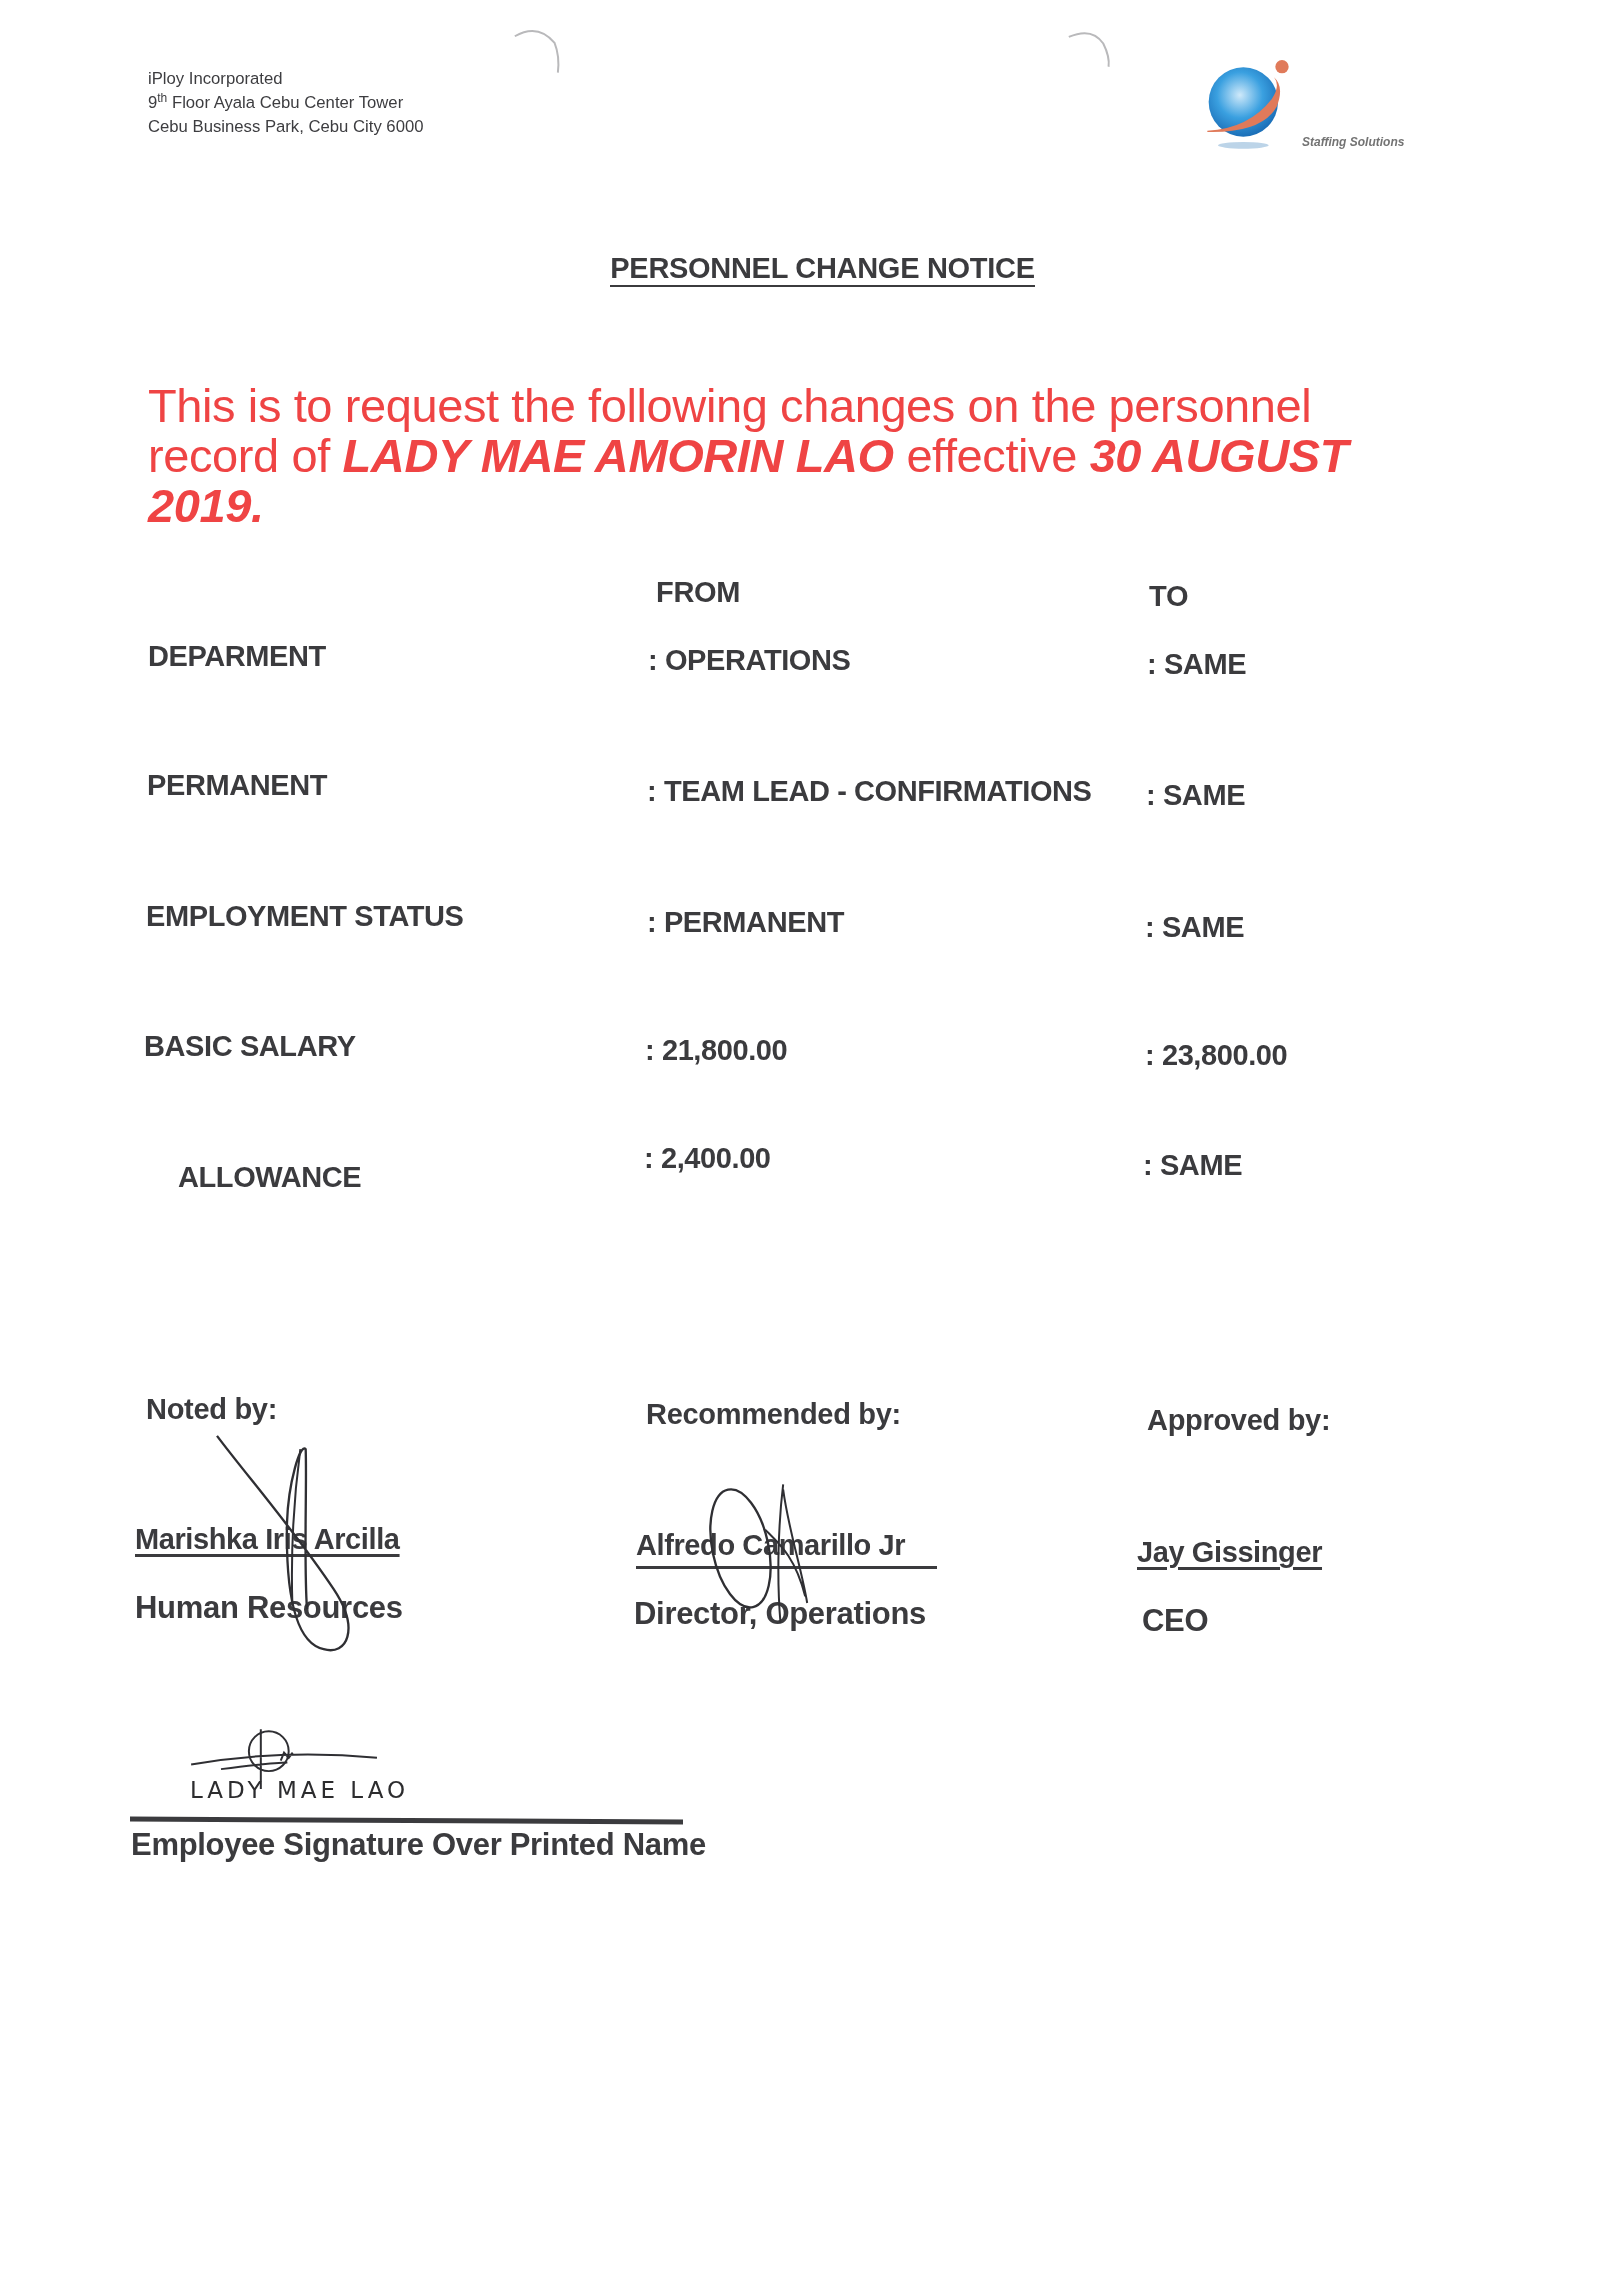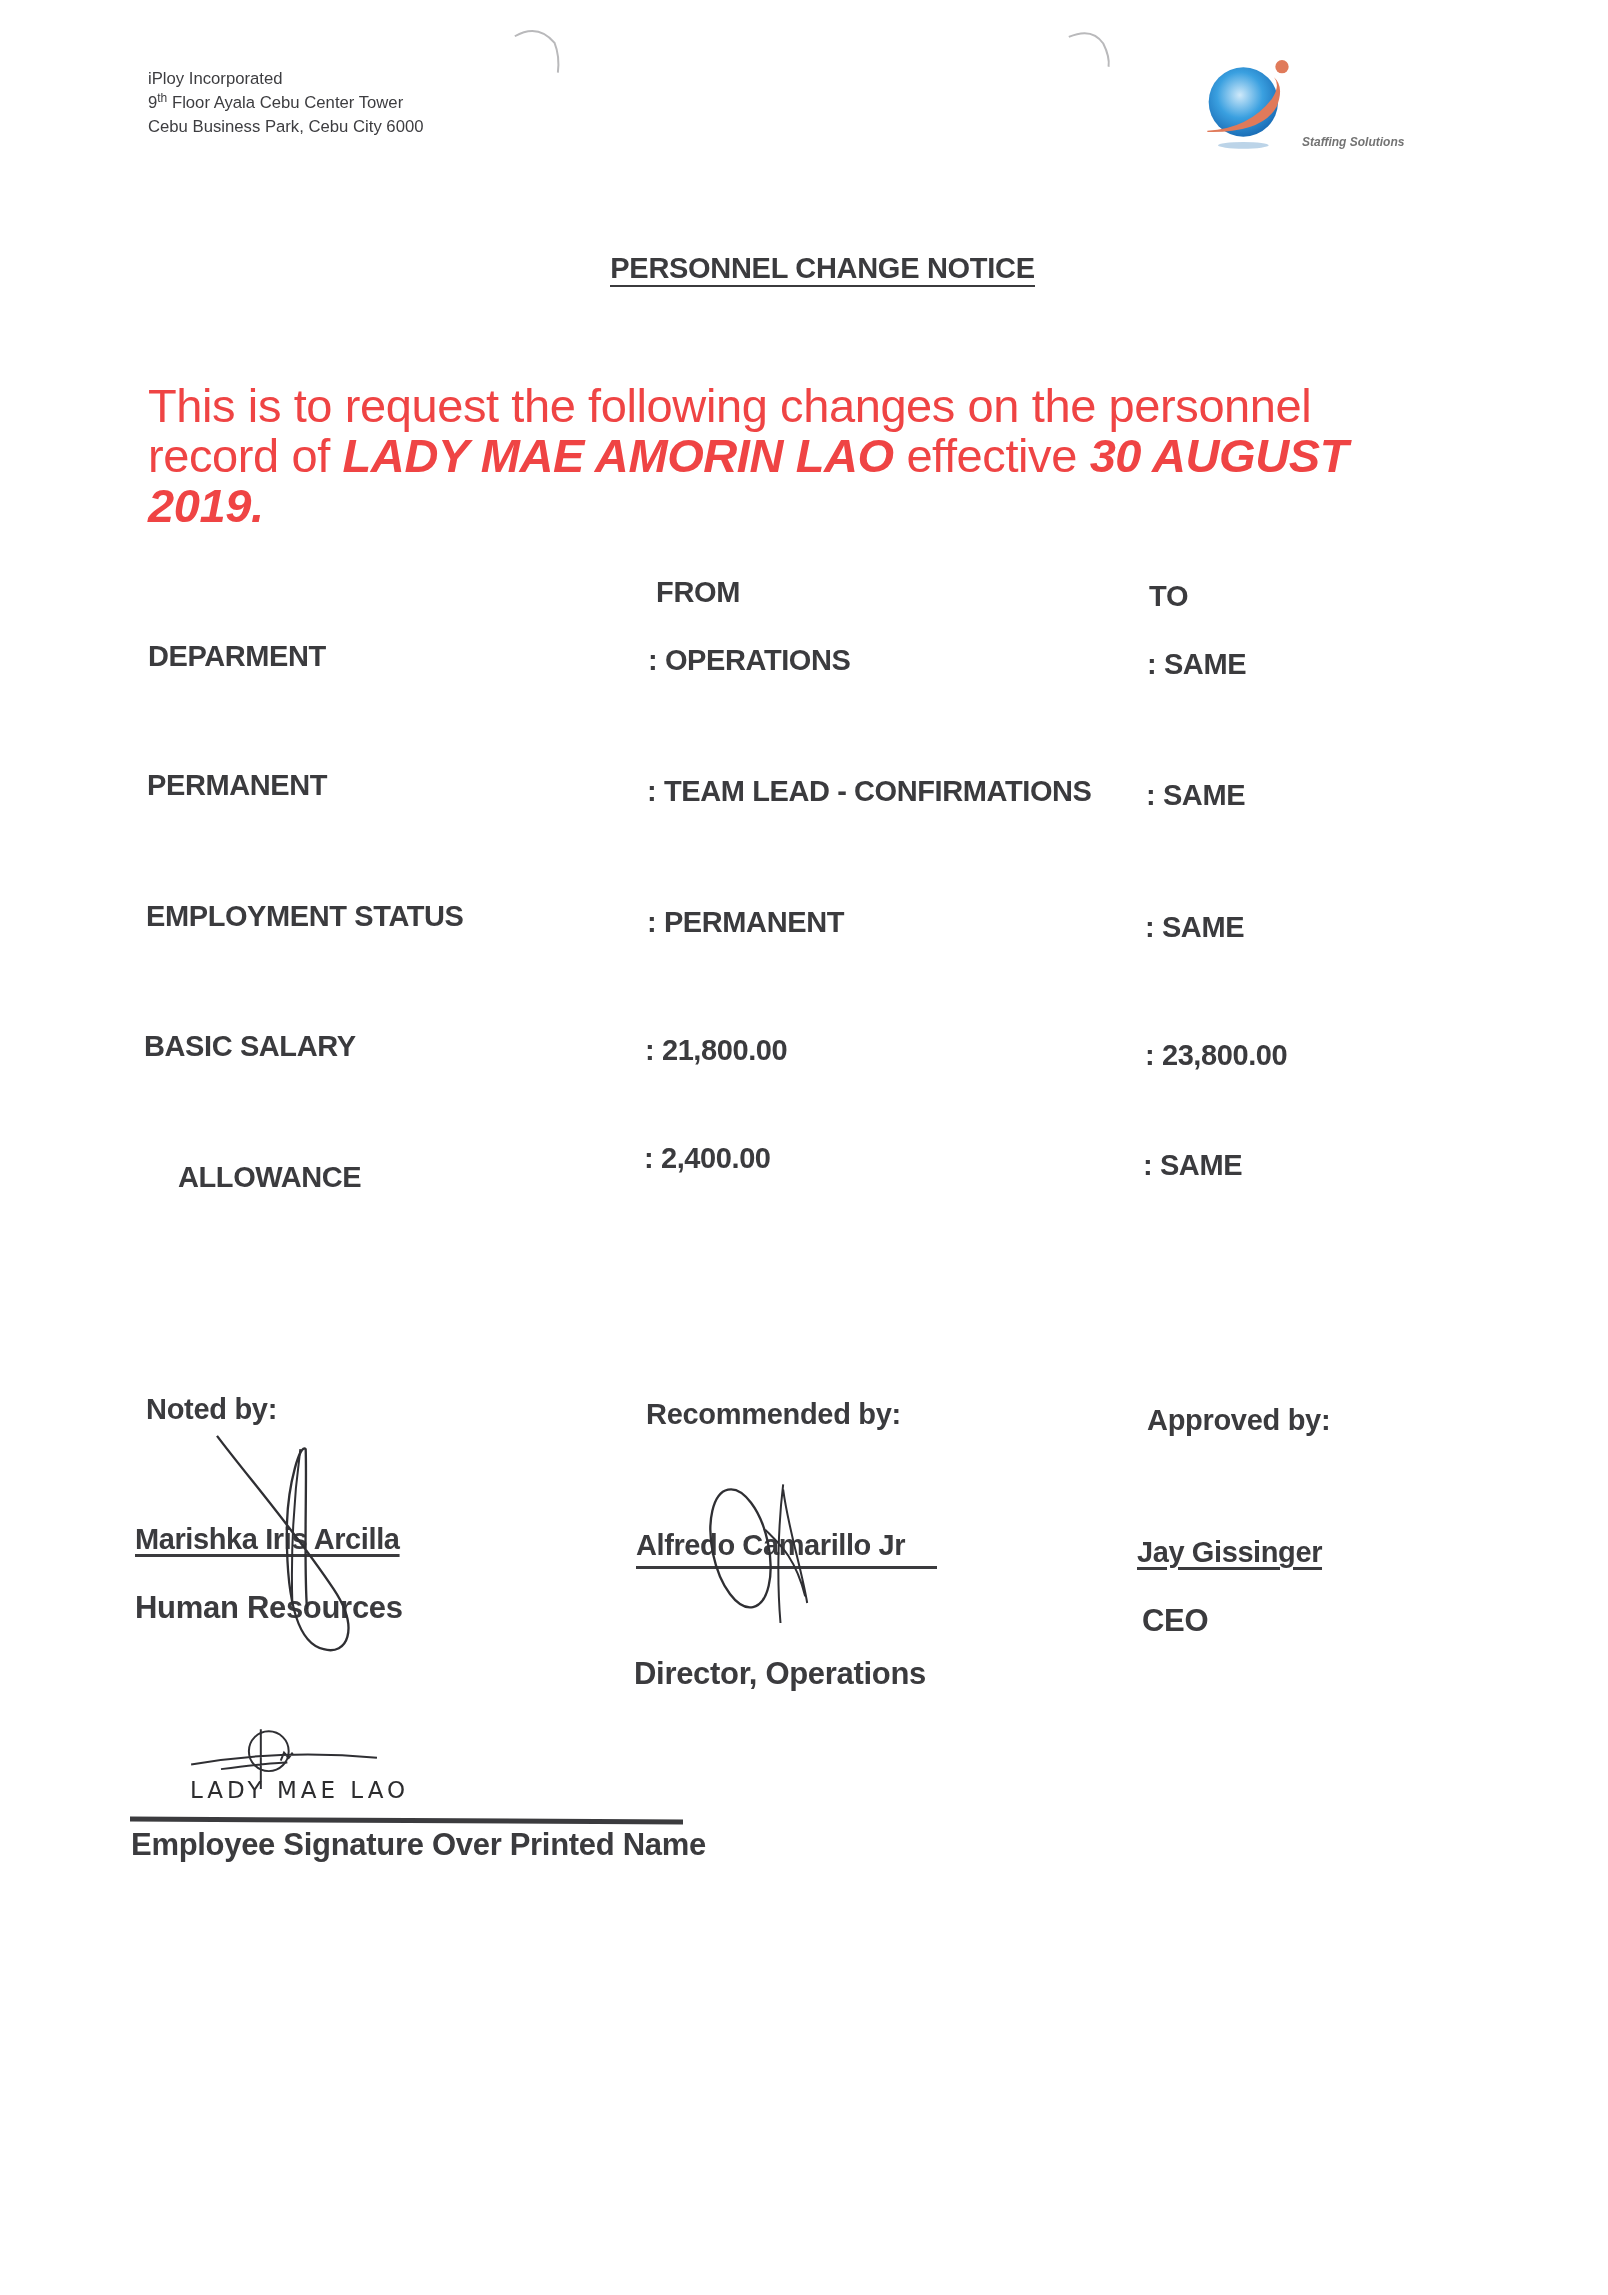--- a/index.html
+++ b/index.html
@@ -94,21 +94,21 @@
 <div class="abs signame" style="left:135px;top:1523px;">Marishka Iris Arcilla</div>
 <div class="abs sigtitle" style="left:135px;top:1590px;">Human Resources</div>
 <svg class="abs" style="left:207px;top:1429px;" width="200" height="227" viewBox="0 0 300 340">
   <path d="M15,10 C60,70 130,150 190,240 C230,300 210,340 175,330 C130,320 118,240 120,140 C122,80 140,20 148,30 C150,80 145,200 150,270" fill="none" stroke="#2f2f33" stroke-width="3.5"></path>
   <path d="M140,30 C132,90 125,160 128,260" fill="none" stroke="#2f2f33" stroke-width="3"></path>
 </svg>
 
 <div class="abs sigh" style="left:638px;top:1398px;">Recommended by:</div>
 <div class="abs signame" style="left:636px;top:1529px;text-decoration:none;">Alfredo Camarillo Jr</div>
 <div class="abs" style="left:636px;top:1566px;width:301px;height:2.7px;background:#3b3b3e;"></div>
-<div class="abs sigtitle" style="left:634px;top:1656px;text-align:right;">Director, Operations</div>
+<div class="abs sigtitle" style="left:634px;top:1596px;text-align:right;">Director, Operations</div>
 <svg class="abs" style="left:695px;top:1483px;" width="147" height="160" viewBox="0 0 220 240">
   <ellipse cx="68" cy="98" rx="42" ry="90" transform="rotate(-12 68 98)" fill="none" stroke="#2f2f33" stroke-width="3.5"></ellipse>
   <path d="M132,2 C125,60 122,140 128,210 M132,10 C140,70 160,130 168,180 M105,70 C125,90 150,110 165,170" fill="none" stroke="#2f2f33" stroke-width="3"></path>
 </svg>
 
 <div class="abs sigh" style="left:1139px;top:1404px;">Approved by:</div>
 <div class="abs signame" style="left:1137px;top:1536px;">Jay Gissinger</div>
 <div class="abs sigtitle" style="left:1142px;top:1603px;">CEO</div>
 
 <svg class="abs" style="left:187px;top:1726px;" width="214" height="73" viewBox="0 0 320 110">

